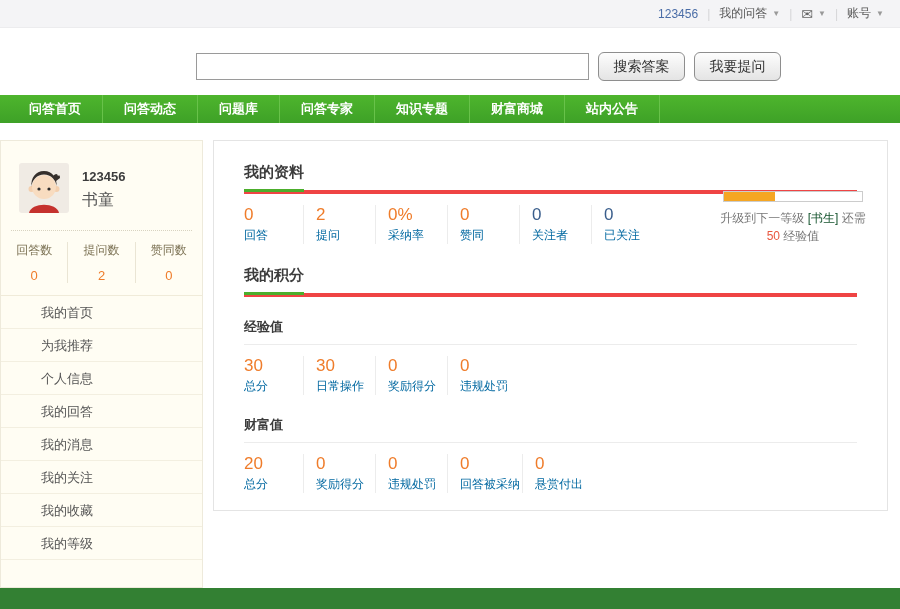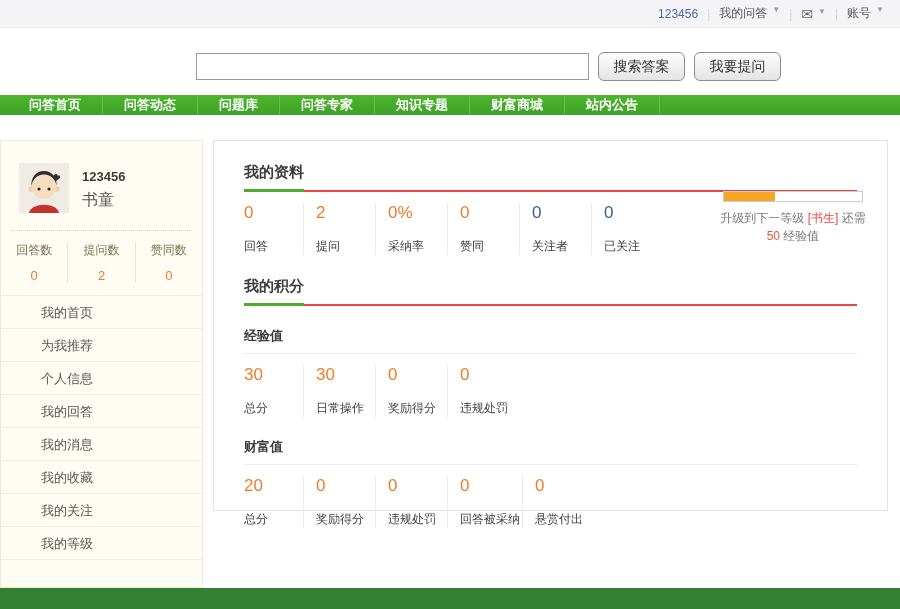--- a/index.html
+++ b/index.html
@@ -10,42 +10,42 @@
   }
 
   
   .topbar {
     height:28px; background:#f4f4f6; border-bottom:1px solid #ececee;
     display:flex; justify-content:flex-end; align-items:center; padding-right:16px;
     font-size:12px; color:#555;
   }
   .tb-user { color:#4a6da7; text-decoration:none; cursor:pointer; }
   .tb-sep { color:#d5d5d8; margin:0 9px; }
-  .tb-menu { cursor:pointer; display:inline-flex; align-items:flex-start; color:#555; }
+  .tb-menu { cursor:pointer; display:inline-flex; align-items:center; color:#555; }
   .caret { font-size:8px; color:#999; margin-left:5px; }
   .mail { font-size:14px; color:#666; line-height:1; }
 
   
   .search-input {
     position:absolute; left:196px; top:53px; width:393px; height:27px;
     border:1px solid #9a9a9a; background:#fff; padding:0 8px; font-size:13px; outline:none;
   }
   .btn {
     position:absolute; top:52px; height:29px; width:87px;
     border:1px solid #8e8e8e; border-radius:6px;
     background:linear-gradient(#fdfdfd,#e4e4e4);
     font-size:14px; color:#333; cursor:pointer;
     font-family:"Liberation Sans","DejaVu Sans",sans-serif;
   }
   .btn-search { left:598px; }
   .btn-ask   { left:694px; }
 
   
   .nav {
-    position:absolute; left:0; top:95px; width:900px; height:20px;
+    position:absolute; left:0; top:95px; width:900px; height:28px;
     background:linear-gradient(#4eb52d,#3ea127);
     display:flex; align-items:stretch; padding-left:8px;
   }
   .nav-item {
     display:flex; align-items:center; padding:0 21px;
     color:#fff; font-size:13px; font-weight:bold; text-decoration:none; cursor:pointer;
     border-right:1px solid #68c24a; white-space:nowrap;
   }
 
   
@@ -69,43 +69,43 @@
     display:block; height:33px; line-height:33px; padding-left:40px;
     font-size:13px; color:#555; text-decoration:none; cursor:pointer;
     border-bottom:1px solid #f3efe0;
   }
 
   
   .main {
     position:absolute; left:213px; top:140px; width:675px; height:371px;
     background:#fff; border:1px solid #e4e4e4; padding:0 30px; position:absolute;
   }
-  .section-head { padding-top:22px; border-bottom:2px solid #ef4444; }
+  .section-head { padding-top:22px; border-bottom:4px solid #ef4444; }
   .section-head.mt { margin-top:22px; padding-top:0; }
   .section-head h2 {
     display:inline-block; font-size:15px; font-weight:bold; color:#3c3c3c;
     padding-bottom:7px; border-bottom:3px solid #4cae2c; margin-bottom:-2px;
   }
   .stat-row { display:flex; margin-top:11px; }
   .stat-col { min-width:60px; border-right:1px solid #ececec; margin-right:12px; padding-right:2px; }
   .stat-col:last-child { border-right:none; }
   .stat-value { font-size:17px; line-height:20px; }
   .stat-value.orange { color:#ef7c2a; }
   .stat-value.blue { color:#3a5e8c; }
-  .stat-label { font-size:12px; color:#404040; margin-top:15px; white-space:nowrap; }
+  .stat-label { font-size:12px; color:#0369a1; margin-top:2px; white-space:nowrap; }
   .sub-head {
     margin-top:21px; font-size:13px; font-weight:bold; color:#3c3c3c;
     padding-bottom:8px; border-bottom:1px solid #ececec;
   }
 
   .upgrade { position:absolute; right:8px; top:50px; width:172px; text-align:center; font-size:12px; color:#777; }
   .pbar { width:140px; height:11px; border:1px solid #ccc; background:#fff; margin:0 auto 7px; }
   .pfill { height:100%; background:#f5a623; width:0; }
   .ptext { line-height:1.5; white-space:nowrap; }
-  .rank-link { color:#ef4444; text-decoration:none; cursor:pointer; }
+  .rank-link { color:#14532d; text-decoration:none; cursor:pointer; }
   .pneed { color:#e9573f; }
 
   .footer { position:absolute; left:0; top:588px; width:900px; height:21px; background:#338033; }
 </style>
 </head>
 <body>
 
 <div class="topbar">
   <a class="tb-user">123456</a>
   <span class="tb-sep">|</span>
@@ -191,23 +191,23 @@
 
       <a class="smenu-item">为我推荐</a>
 
       <a class="smenu-item">个人信息</a>
 
 
       <a class="smenu-item">我的回答</a>
 
       <a class="smenu-item">我的消息</a>
 
+      <a class="smenu-item">我的关注</a>
+
       <a class="smenu-item">我的收藏</a>
-
-      <a class="smenu-item">我的关注</a>
 
       <a class="smenu-item">我的等级</a>
     </nav>
 </aside>
 
 <main class="main">
 
   <div class="section-head">
     <h2>我的资料</h2>
   </div>

